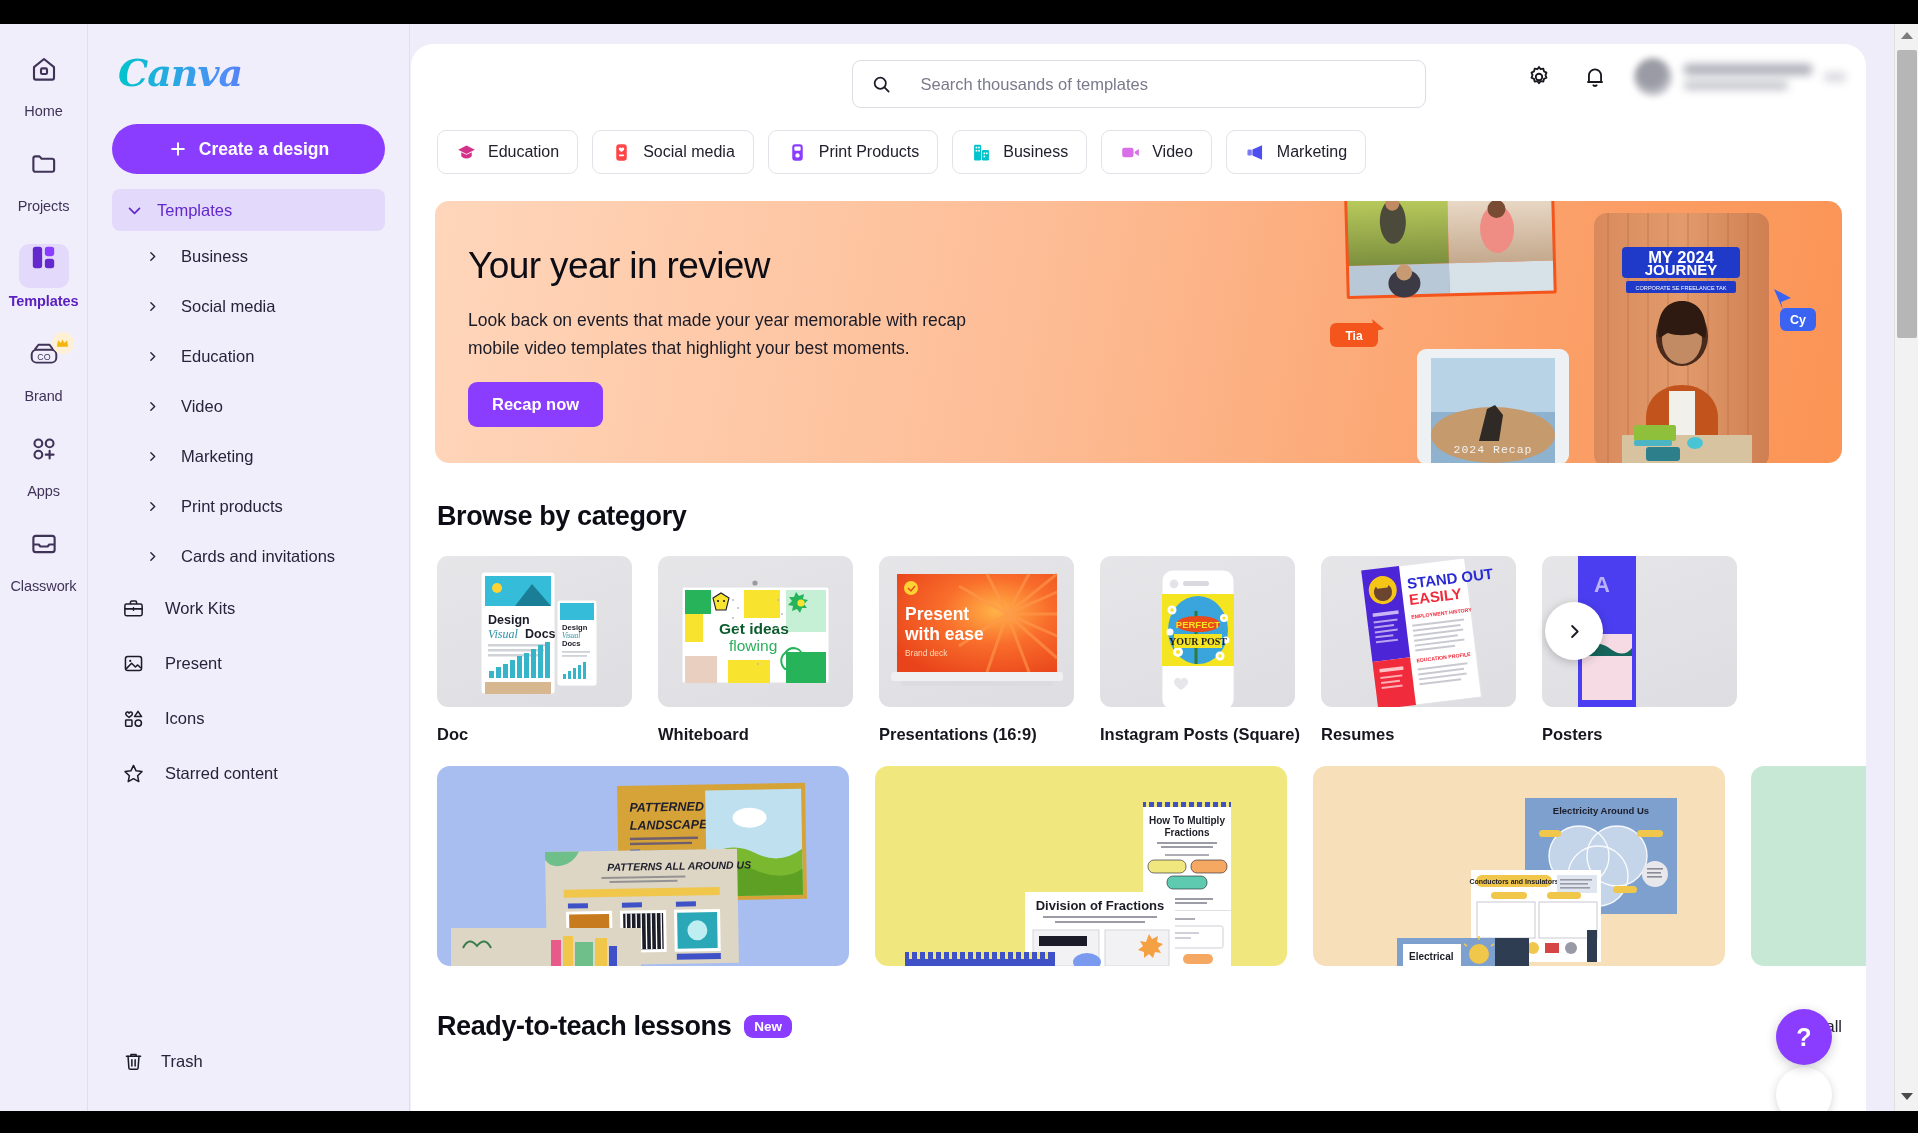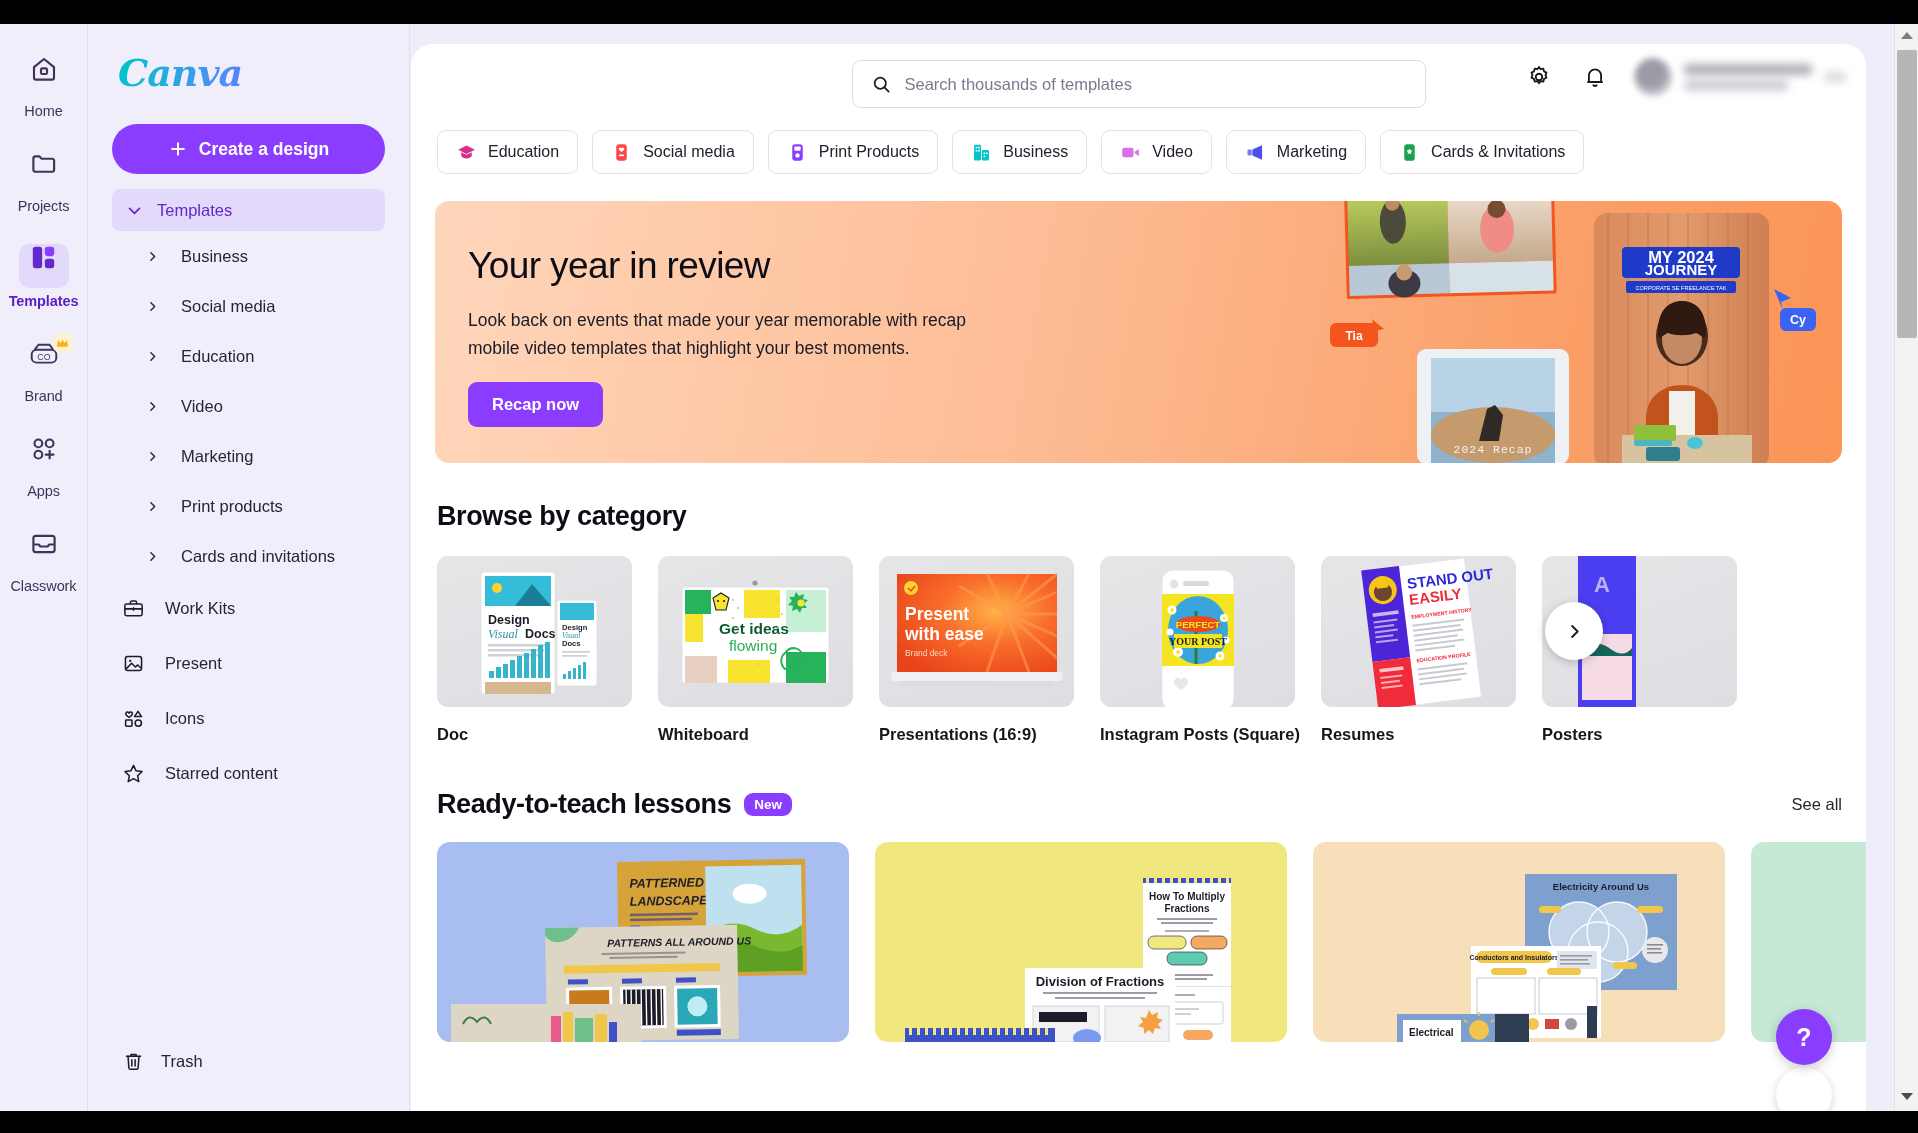--- a/index.html
+++ b/index.html
@@ -112,21 +112,21 @@
   }
   #topbar {
     height: 78px; display: flex; align-items: center;
     padding: 0 24px; position: relative;
   }
   #search-box {
     position: absolute; left: 50%; transform: translateX(-50%);
     top: 16px;
     width: 574px; height: 48px;
     border: 1px solid #dcdce3; border-radius: 9px;
-    display: flex; align-items: center; padding: 0 18px; gap: 13px;
+    display: flex; align-items: center; padding: 0 18px; gap: 29px;
     background: #fff; cursor: text;
   }
   #search-input {
     border: none; outline: none; flex: 1;
     font-size: 16.5px; color: #2b2b3c;
     font-family: "Liberation Sans", sans-serif;
     background: transparent;
   }
   #search-input::placeholder { color: #7a7a8c; }
   #topbar-right {
@@ -539,29 +539,20 @@
         <span class="lbl">Video</span>
       </div>
       <div class="pill">
         <span class="pill-ic">
           <svg width="21" height="21" viewBox="0 0 24 24" fill="#4d4df0">
               <path d="M8.5 8.5 19.5 3.6v16.8L8.5 15.5z"></path>
               <rect x="2.8" y="8.5" width="5" height="7" rx="1.6" opacity=".75"></rect>
             </svg>
         </span>
         <span class="lbl">Marketing</span>
-      </div>
-      <div class="pill">
-        <span class="pill-ic">
-          <svg width="21" height="21" viewBox="0 0 24 24">
-              <rect x="6" y="2.5" width="12" height="19" rx="3.2" fill="#17a34a"></rect>
-              <path d="M12 7.3l1.1 2.2 2.4.35-1.75 1.7.42 2.4L12 12.8l-2.17 1.15.42-2.4-1.75-1.7 2.4-.35z" fill="#fff"></path>
-            </svg>
-        </span>
-        <span class="lbl">Cards &amp; Invitations</span>
       </div>
     </div>
 
     <div id="hero">
       <div id="hero-title">Your year in review</div>
       <div id="hero-sub">Look back on events that made your year memorable with recap mobile video templates that highlight your best moments.</div>
       <button id="hero-btn">Recap now</button>
 
       <div id="hero-art">
         
@@ -857,26 +848,20 @@
         <div class="cat-label">Posters</div>
       </div>
 
       <div id="carousel-next">
         <svg width="19" height="19" viewBox="0 0 24 24" fill="none" stroke="#1c1c28" stroke-width="2.4" stroke-linecap="round" stroke-linejoin="round">
             <path d="M9 5l7 7-7 7"></path>
           </svg>
       </div>
     </div>
 
-    <div id="lesson-head">
-      <span class="sec-title">Ready-to-teach lessons</span>
-      <span id="new-badge">New</span>
-      <span id="see-all">See all</span>
-    </div>
-
     <div id="lesson-row">
       <div class="lesson-card">
         <svg width="412" height="200" viewBox="0 0 412 200">
           <rect width="412" height="200" fill="#a8bdf0"></rect>
           <g transform="translate(180,20) rotate(-1)">
             <rect x="0" y="0" width="188" height="116" fill="#d6a338"></rect>
             <text x="12" y="26" font-size="12.5" font-weight="700" font-style="italic" fill="#1f1f2e" font-family="Liberation Sans">PATTERNED</text>
             <text x="12" y="44" font-size="12.5" font-weight="700" font-style="italic" fill="#1f1f2e" font-family="Liberation Sans">LANDSCAPE</text>
             <g fill="#3a3a8a" opacity=".65">
                 <rect x="12" y="52" width="68" height="2.4"></rect>
@@ -1089,20 +1074,26 @@
         </svg>
       </div>
 
       <div class="lesson-card narrow">
         <svg width="130" height="200" viewBox="0 0 130 200">
             <rect width="130" height="200" fill="#c6e8d5"></rect>
           </svg>
       </div>
     </div>
 
+    <div id="lesson-head">
+      <span class="sec-title">Ready-to-teach lessons</span>
+      <span id="new-badge">New</span>
+      <span id="see-all">See all</span>
+    </div>
+
     <div id="help-sub"></div>
     <button id="help-btn">?</button>
   </div>
 
   <div id="scrollbar">
     <div id="sb-up">
         <span class="tri up"></span>
       </div>
     <div id="sb-thumb"></div>
     <div id="sb-down">

